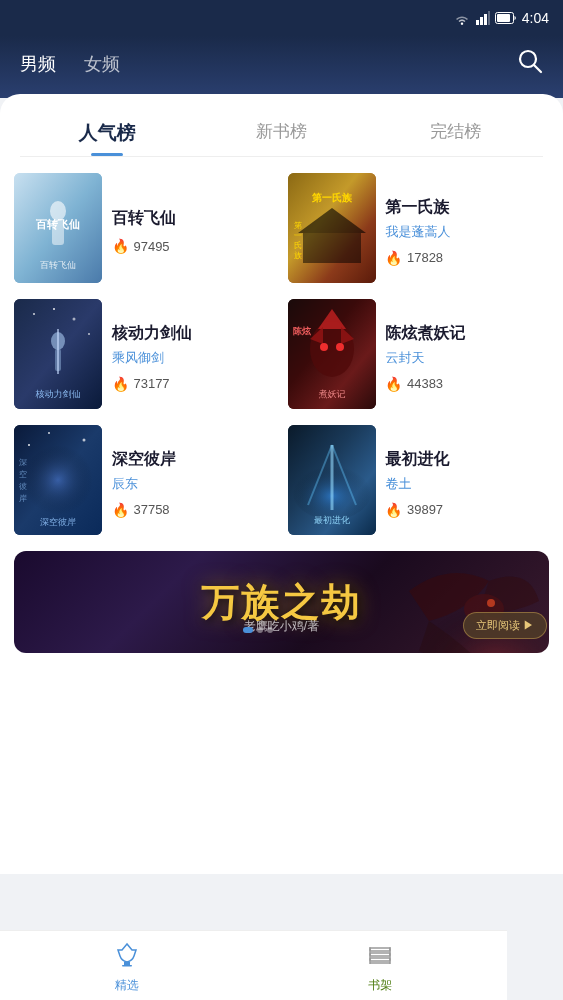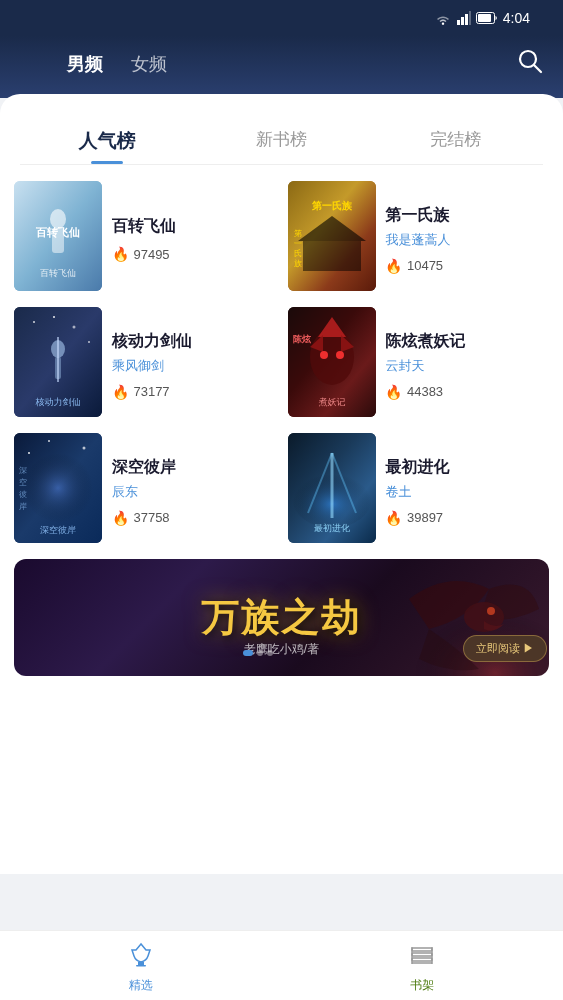--- a/index.html
+++ b/index.html
@@ -12,21 +12,21 @@
       overflow-x: hidden;
     }
 
     
     .status-bar {
       background: #1a2a4a;
       height: 36px;
       display: flex;
       align-items: center;
       justify-content: flex-end;
-      padding: 0 33px;
+      padding: 0 14px;
       gap: 6px;
     }
     .status-bar-icons {
       display: flex;
       align-items: center;
       gap: 5px;
     }
     .status-time {
       color: white;
       font-size: 14px;
@@ -47,36 +47,35 @@
       flex: 1;
     }
     .header-nav-item {
       color: rgba(255,255,255,0.7);
       font-size: 18px;
       cursor: pointer;
       padding: 4px 0;
     }
     .header-nav-item.active {
       color: white;
-      font-weight: bold;
-      margin-left: 47px;
+      font-weight: normal;
     }
     .header-search {
       color: white;
       font-size: 24px;
       cursor: pointer;
     }
 
     
     .main-content {
       background: white;
       border-radius: 20px 20px 0 0;
       margin-top: -4px;
       min-height: 780px;
-      padding: 16px 0 80px;
+      padding: 8px 0 80px;
     }
 
     
     .tabs {
       display: flex;
       padding: 18px 20px 0;
       gap: 0;
     }
     .tab {
       flex: 1;
@@ -155,21 +154,21 @@
     .fire-icon {
       color: #ff6b35;
       font-size: 14px;
     }
 
     
     .banner {
       margin: 16px 14px 0;
       border-radius: 12px;
       overflow: hidden;
-      height: 117px;
+      height: 102px;
       background: linear-gradient(135deg, #1a0a2e 0%, #2d1a4a 30%, #1a0a1e 60%, #3a1a2e 100%);
       position: relative;
       display: flex;
       align-items: center;
       justify-content: center;
     }
     .banner-title {
       font-size: 38px;
       font-weight: 900;
       color: #f5c842;
@@ -228,21 +227,21 @@
       right: 0; bottom: 0; top: 0;
       width: 220px;
       z-index: 1;
       opacity: 0.7;
     }
 
     
     .bottom-nav {
       position: fixed;
       bottom: 0;
-      width: 563px;
+      width: 507px;
       height: 70px;
       background: white;
       border-top: 1px solid #eee;
       display: flex;
       align-items: center;
     }
     .nav-item {
       flex: 1;
       display: flex;
       flex-direction: column;
@@ -381,21 +380,21 @@
             <text x="6" y="65" fill="#ffd700" font-size="8">一</text>
             <text x="6" y="75" fill="#ffd700" font-size="8">氏</text>
             <text x="6" y="85" fill="#ffd700" font-size="8">族</text>
           </svg>
         </div>
         <div class="book-info">
           <span class="book-title">第一氏族</span>
           <span class="book-author">我是蓬蒿人</span>
           <div class="book-heat">
             <span class="fire-icon">🔥</span>
-            <span>10475</span>
+            <span>17828</span>
           </div>
         </div>
       </div>
     </div>
 
     <div class="book-row">
 
       <div class="book-item">
         <div class="book-cover cover-3">
           <svg width="88" height="110" viewBox="0 0 88 110" xmlns="http://www.w3.org/2000/svg">

